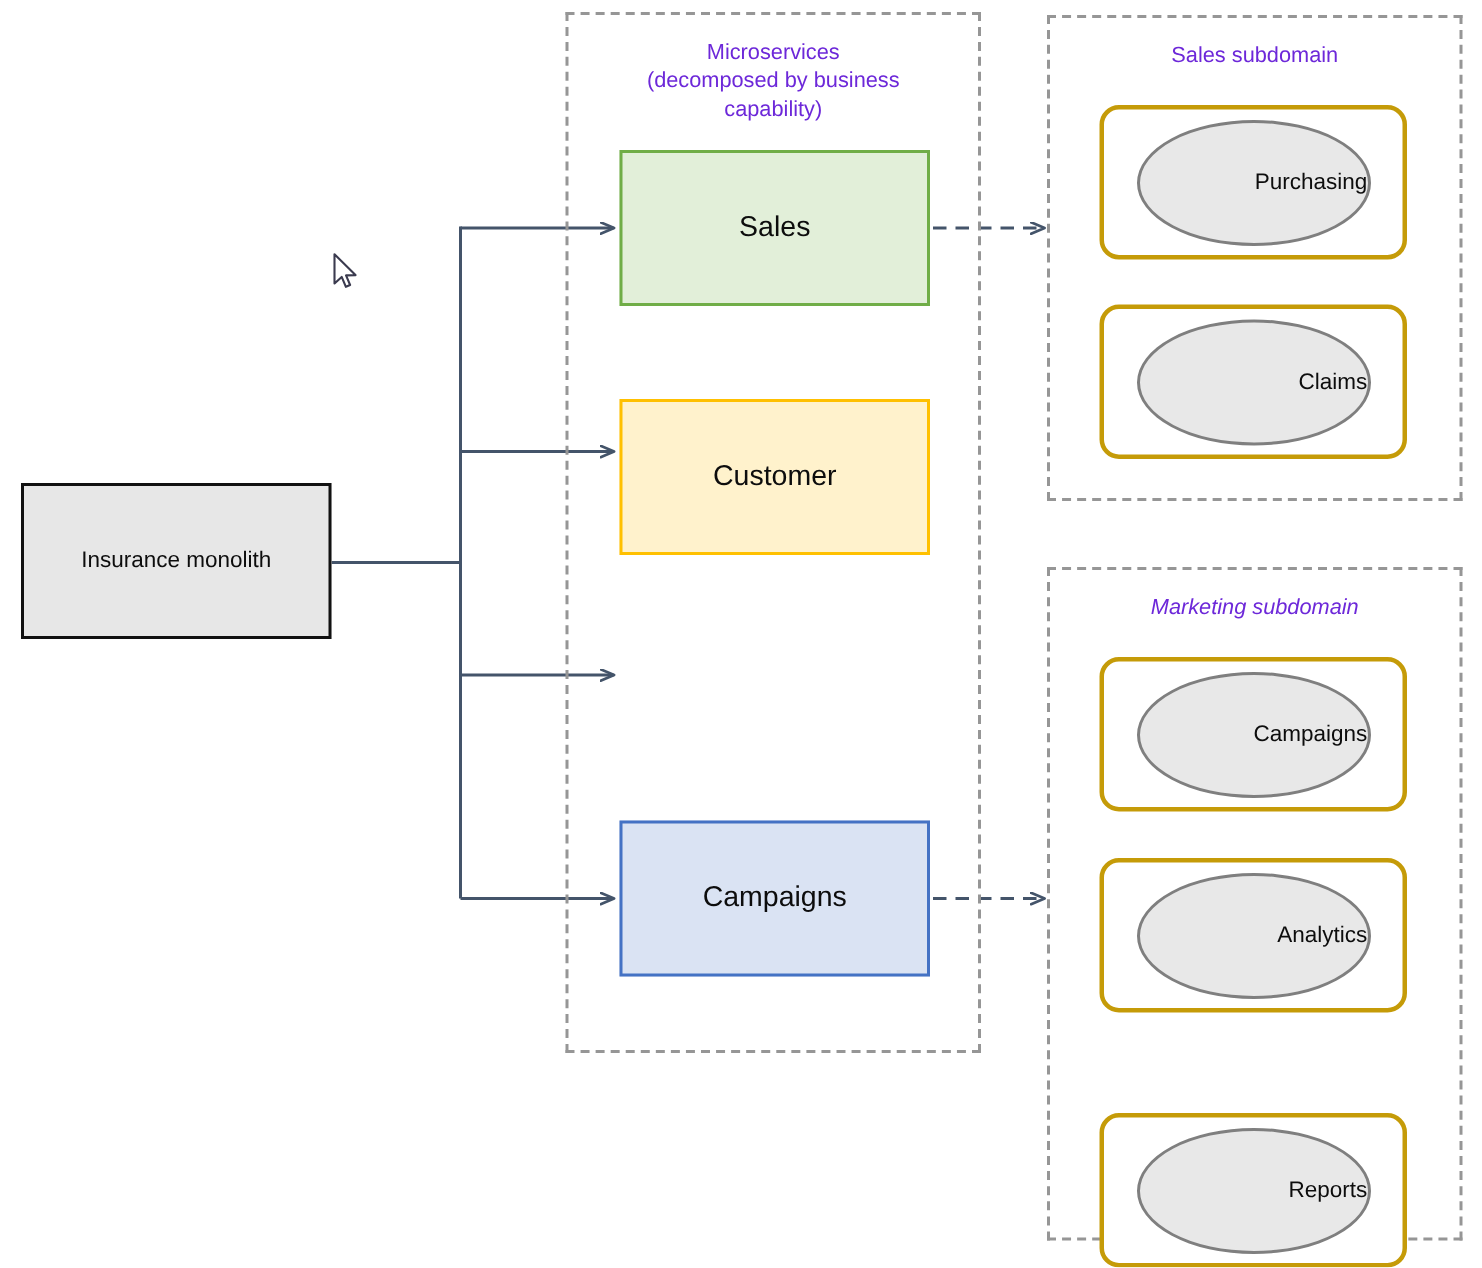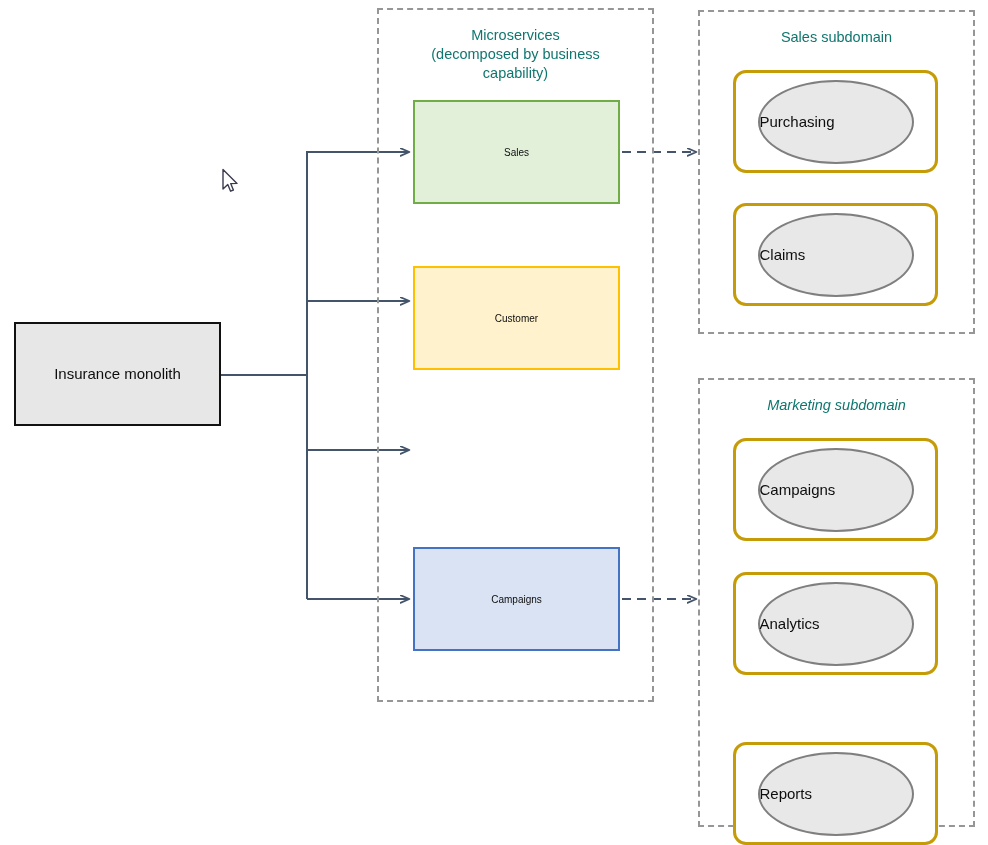--- a/index.html
+++ b/index.html
@@ -45,60 +45,60 @@
   .group {
     border: 2px dashed #969696;
     background: transparent;
   }
   .group-title {
     position: absolute;
     left: 0; right: 0;
     text-align: center;
     font-size: 14.5px;
     line-height: 1.32;
-    color: #0f766e;
+    color: #6d28d9;
   }
   #group-microservices { left: 377px; top: 8px; width: 277px; height: 694px; }
   #group-microservices .group-title { top: 16px; padding: 0 12px; }
   #group-sales-subdomain { left: 698px; top: 10px; width: 277px; height: 324px; }
   #group-sales-subdomain .group-title { top: 16px; }
   #group-marketing-subdomain { left: 698px; top: 378px; width: 277px; height: 449px; }
   #group-marketing-subdomain .group-title { top: 16px; font-style: italic; }
 
   
   .service {
     left: 413px;
     width: 207px; height: 104px;
     border-width: 2px;
     border-style: solid;
     display: flex;
     align-items: center;
     justify-content: center;
   }
-  .service .lbl { font-size: 10px; color: #0d0d0d; }
+  .service .lbl { font-size: 19px; color: #0d0d0d; }
 
   
   .card {
     left: 733px;
     width: 205px; height: 103px;
     border: 3px solid #C59B08;
     border-radius: 13px;
     background: #ffffff;
     display: flex;
     align-items: center;
     justify-content: center;
   }
   .ellipse {
     width: 152px; height: 80px;
     border-radius: 50%;
     background: #E8E8E8;
     border: 2px solid #7F7F7F;
     display: flex;
     align-items: center;
-    justify-content: flex-start;
+    justify-content: flex-end;
   }
   .ellipse .lbl { font-size: 15px; color: #0d0d0d; }
 
   
   #cursor { left: 221px; top: 168px; width: 20px; height: 28px; }
 </style>
 </head>
 <body>
 
 <div id="canvas">

